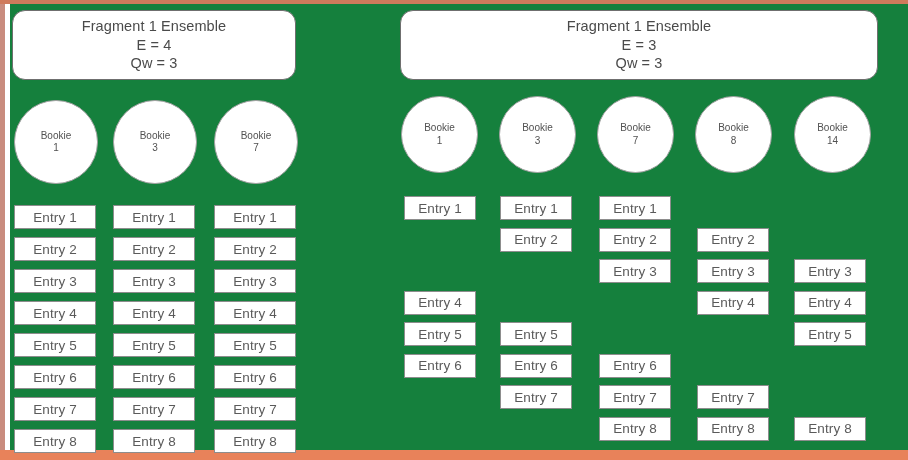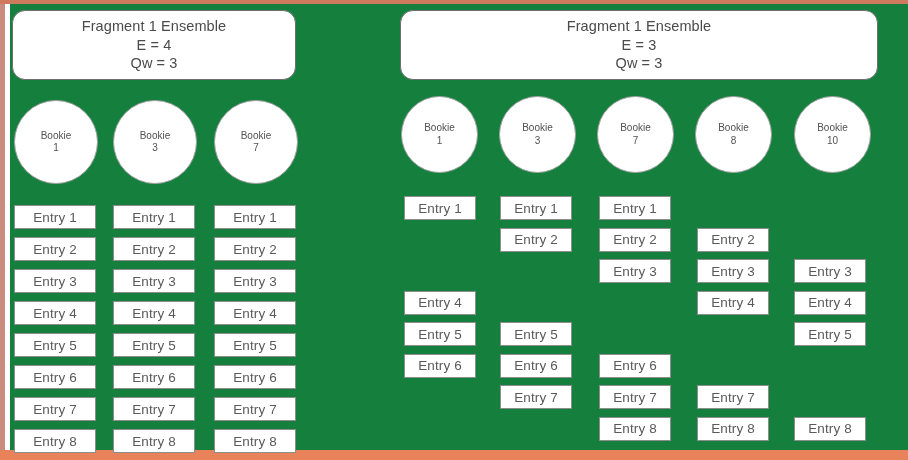--- a/index.html
+++ b/index.html
@@ -122,21 +122,21 @@
       <div class="bookie" style="left: 597px; top: 96px; width: 77px; height: 77px;">
         <div class="bl">Bookie</div>
         <div class="bl">7</div>
       </div>
       <div class="bookie" style="left: 695px; top: 96px; width: 77px; height: 77px;">
         <div class="bl">Bookie</div>
         <div class="bl">8</div>
       </div>
       <div class="bookie" style="left: 794px; top: 96px; width: 77px; height: 77px;">
         <div class="bl">Bookie</div>
-        <div class="bl">10</div>
+        <div class="bl">14</div>
       </div>
       <div class="entry" style="left: 404px; top: 196px; width: 72px; height: 24px;">Entry 1</div>
       <div class="entry" style="left: 404px; top: 290.5px; width: 72px; height: 24px;">Entry 4</div>
       <div class="entry" style="left: 404px; top: 322px; width: 72px; height: 24px;">Entry 5</div>
       <div class="entry" style="left: 404px; top: 353.5px; width: 72px; height: 24px;">Entry 6</div>
       <div class="entry" style="left: 500px; top: 196px; width: 72px; height: 24px;">Entry 1</div>
       <div class="entry" style="left: 500px; top: 227.5px; width: 72px; height: 24px;">Entry 2</div>
       <div class="entry" style="left: 500px; top: 322px; width: 72px; height: 24px;">Entry 5</div>
       <div class="entry" style="left: 500px; top: 353.5px; width: 72px; height: 24px;">Entry 6</div>
       <div class="entry" style="left: 500px; top: 385px; width: 72px; height: 24px;">Entry 7</div>

